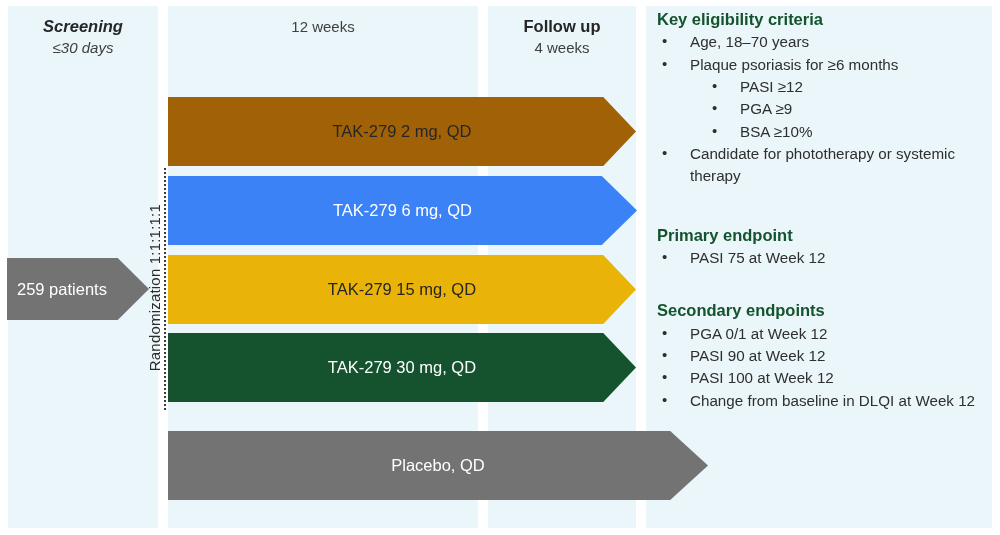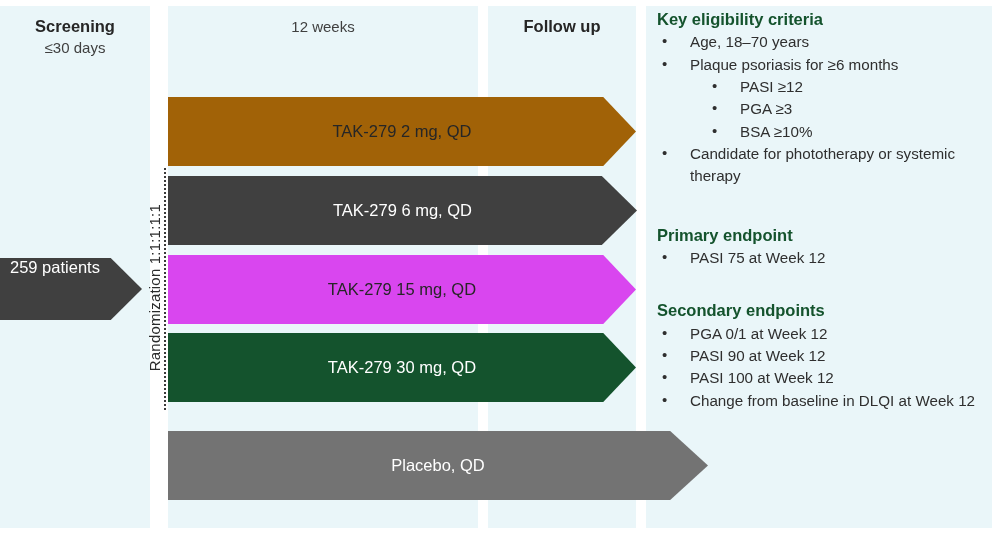--- a/index.html
+++ b/index.html
@@ -5,36 +5,36 @@
   html,body{margin:0;padding:0;}
   body{
     width:1000px;height:535px;
     background:#ffffff;
     font-family:"Liberation Sans", sans-serif;
     color:#2b2b2b;
     overflow:hidden;
     position:relative;
   }
   .panel{position:absolute;background:#eaf6f9;top:6px;height:522px;}
-  #panel-screening{left:0;width:150px;}
+  #panel-screening{left:8px;width:150px;font-style:italic;}
   #panel-treatment{left:168px;width:310px;}
   #panel-followup{left:488px;width:148px;}
   #panel-info{left:646px;width:346px;}
 
   .col-head{position:absolute;left:0;right:0;top:10px;text-align:center;}
   .col-title{font-weight:bold;font-size:16.5px;color:#262626;line-height:1.25;}
   .col-sub{font-size:15px;color:#404040;line-height:1.3;margin-top:1px;}
 
   
   #enroll-arrow{
-    position:absolute;left:0px;top:258px;width:142px;height:62px;
-    background:#404040;
+    position:absolute;left:7px;top:258px;width:142px;height:62px;
+    background:#737373;
     -webkit-clip-path:polygon(0 0, 78% 0, 100% 50%, 78% 100%, 0 100%);
     clip-path:polygon(0 0, 78% 0, 100% 50%, 78% 100%, 0 100%);
-    display:flex;
+    display:flex;align-items:center;
   }
   #enroll-arrow .lbl{
     color:#ffffff;font-size:16.5px;padding-left:10px;white-space:nowrap;
   }
 
   
   #rand-label{
     position:absolute;left:143px;top:172px;height:232px;width:22px;
     display:flex;align-items:center;justify-content:center;
   }
@@ -52,24 +52,24 @@
     position:absolute;left:168px;height:69px;
     display:flex;align-items:center;justify-content:center;
   }
   .arm .arm-label{font-size:16.5px;white-space:nowrap;}
   .arm.dark .arm-label{color:#ffffff;}
   .arm.light .arm-label{color:#262626;}
 
   #arm-0{top:97px;width:468px;background:#a16207;
     -webkit-clip-path:polygon(0 0, 93% 0, 100% 50%, 93% 100%, 0 100%);
     clip-path:polygon(0 0, 93% 0, 100% 50%, 93% 100%, 0 100%);}
-  #arm-1{top:176px;width:469px;background:#404040;
+  #arm-1{top:176px;width:469px;background:#3b82f6;
     -webkit-clip-path:polygon(0 0, 92.5% 0, 100% 50%, 92.5% 100%, 0 100%);
     clip-path:polygon(0 0, 92.5% 0, 100% 50%, 92.5% 100%, 0 100%);}
-  #arm-2{top:255px;width:468px;background:#d946ef;
+  #arm-2{top:255px;width:468px;background:#eab308;
     -webkit-clip-path:polygon(0 0, 93% 0, 100% 50%, 93% 100%, 0 100%);
     clip-path:polygon(0 0, 93% 0, 100% 50%, 93% 100%, 0 100%);}
   #arm-3{top:333px;width:468px;background:#14532d;
     -webkit-clip-path:polygon(0 0, 93% 0, 100% 50%, 93% 100%, 0 100%);
     clip-path:polygon(0 0, 93% 0, 100% 50%, 93% 100%, 0 100%);}
   #arm-4{top:431px;width:540px;background:#737373;
     -webkit-clip-path:polygon(0 0, 93% 0, 100% 50%, 93% 100%, 0 100%);
     clip-path:polygon(0 0, 93% 0, 100% 50%, 93% 100%, 0 100%);}
 
   
@@ -97,20 +97,21 @@
 
 <div class="panel" id="panel-treatment">
   <div class="col-head">
     <div class="col-sub">12 weeks</div>
   </div>
 </div>
 
 <div class="panel" id="panel-followup">
   <div class="col-head">
     <div class="col-title">Follow up</div>
+    <div class="col-sub">4 weeks</div>
   </div>
 </div>
 
 <div class="panel" id="panel-info"></div>
 
 <div id="enroll-arrow">
   <span class="lbl">259 patients</span>
 </div>
 
 <div id="rand-label">
@@ -147,21 +148,21 @@
       <span>Plaque psoriasis for ≥6 months</span>
     </li>
   </ul>
   <ul class="bullets sub">
     <li>
       <span class="bul">•</span>
       <span>PASI ≥12</span>
     </li>
     <li>
       <span class="bul">•</span>
-      <span>PGA ≥3</span>
+      <span>PGA ≥9</span>
     </li>
     <li>
       <span class="bul">•</span>
       <span>BSA ≥10%</span>
     </li>
   </ul>
   <ul class="bullets">
     <li>
       <span class="bul">•</span>
       <span>Candidate for phototherapy or systemic therapy</span>

